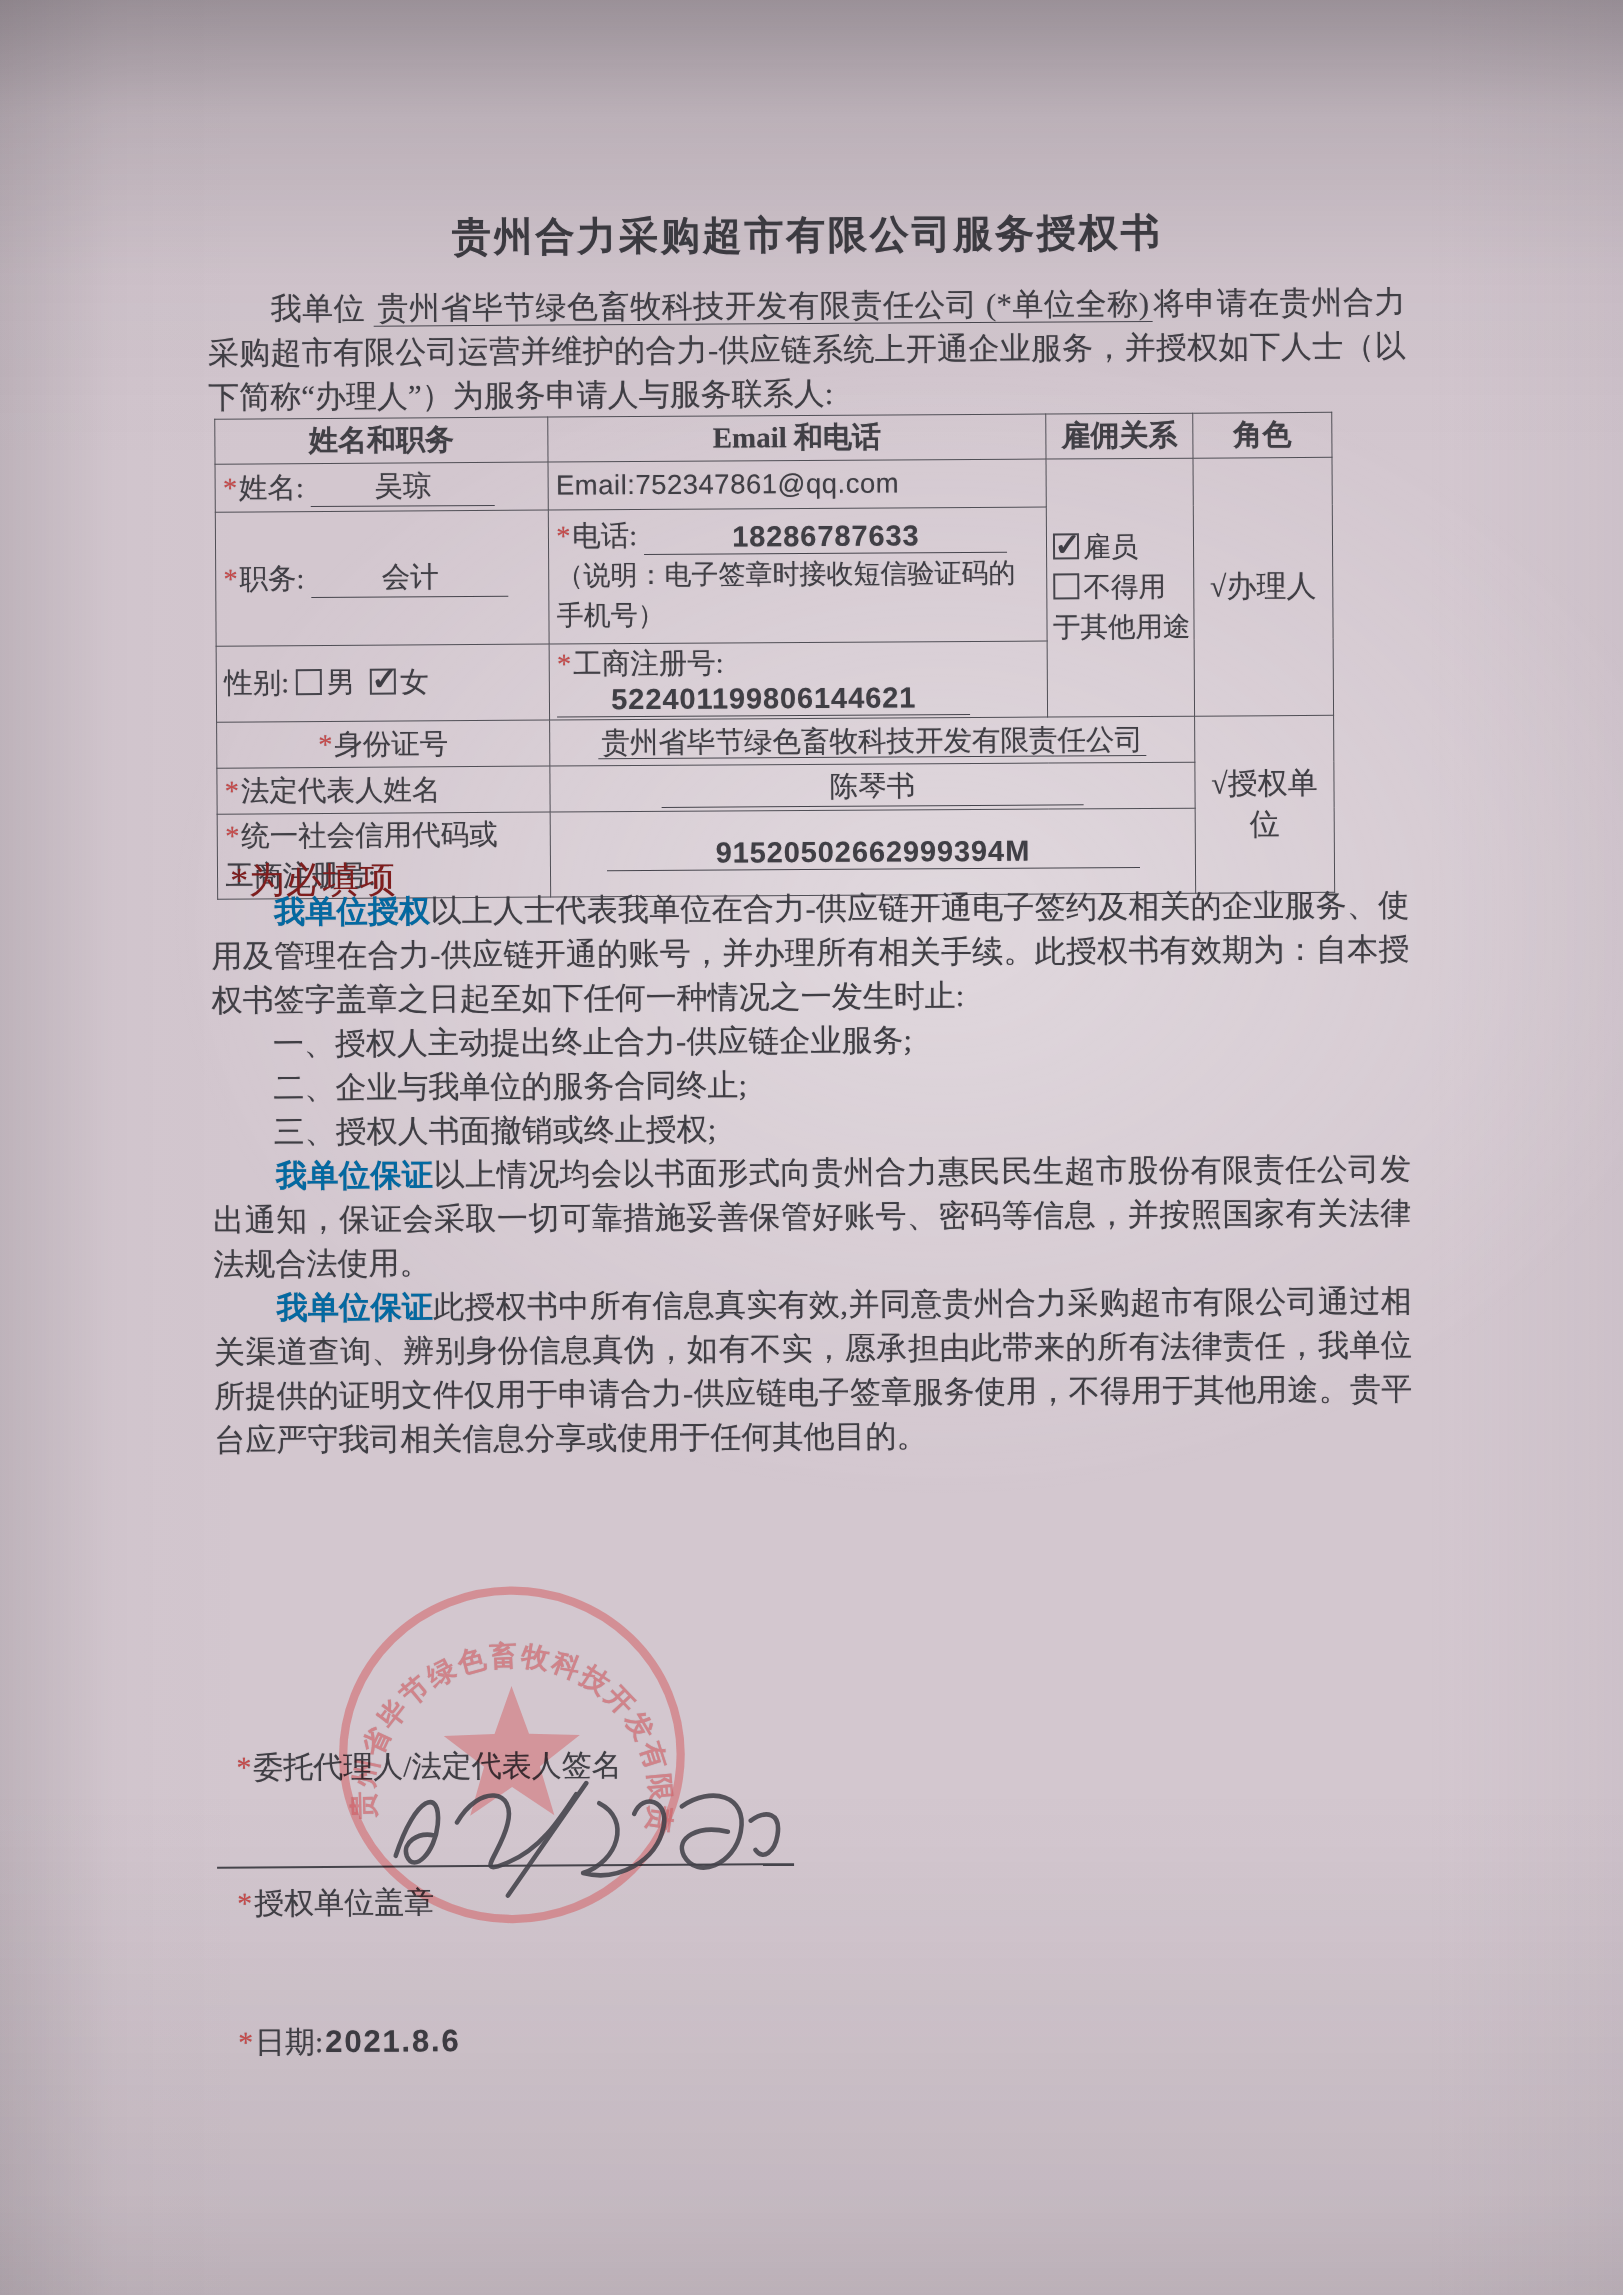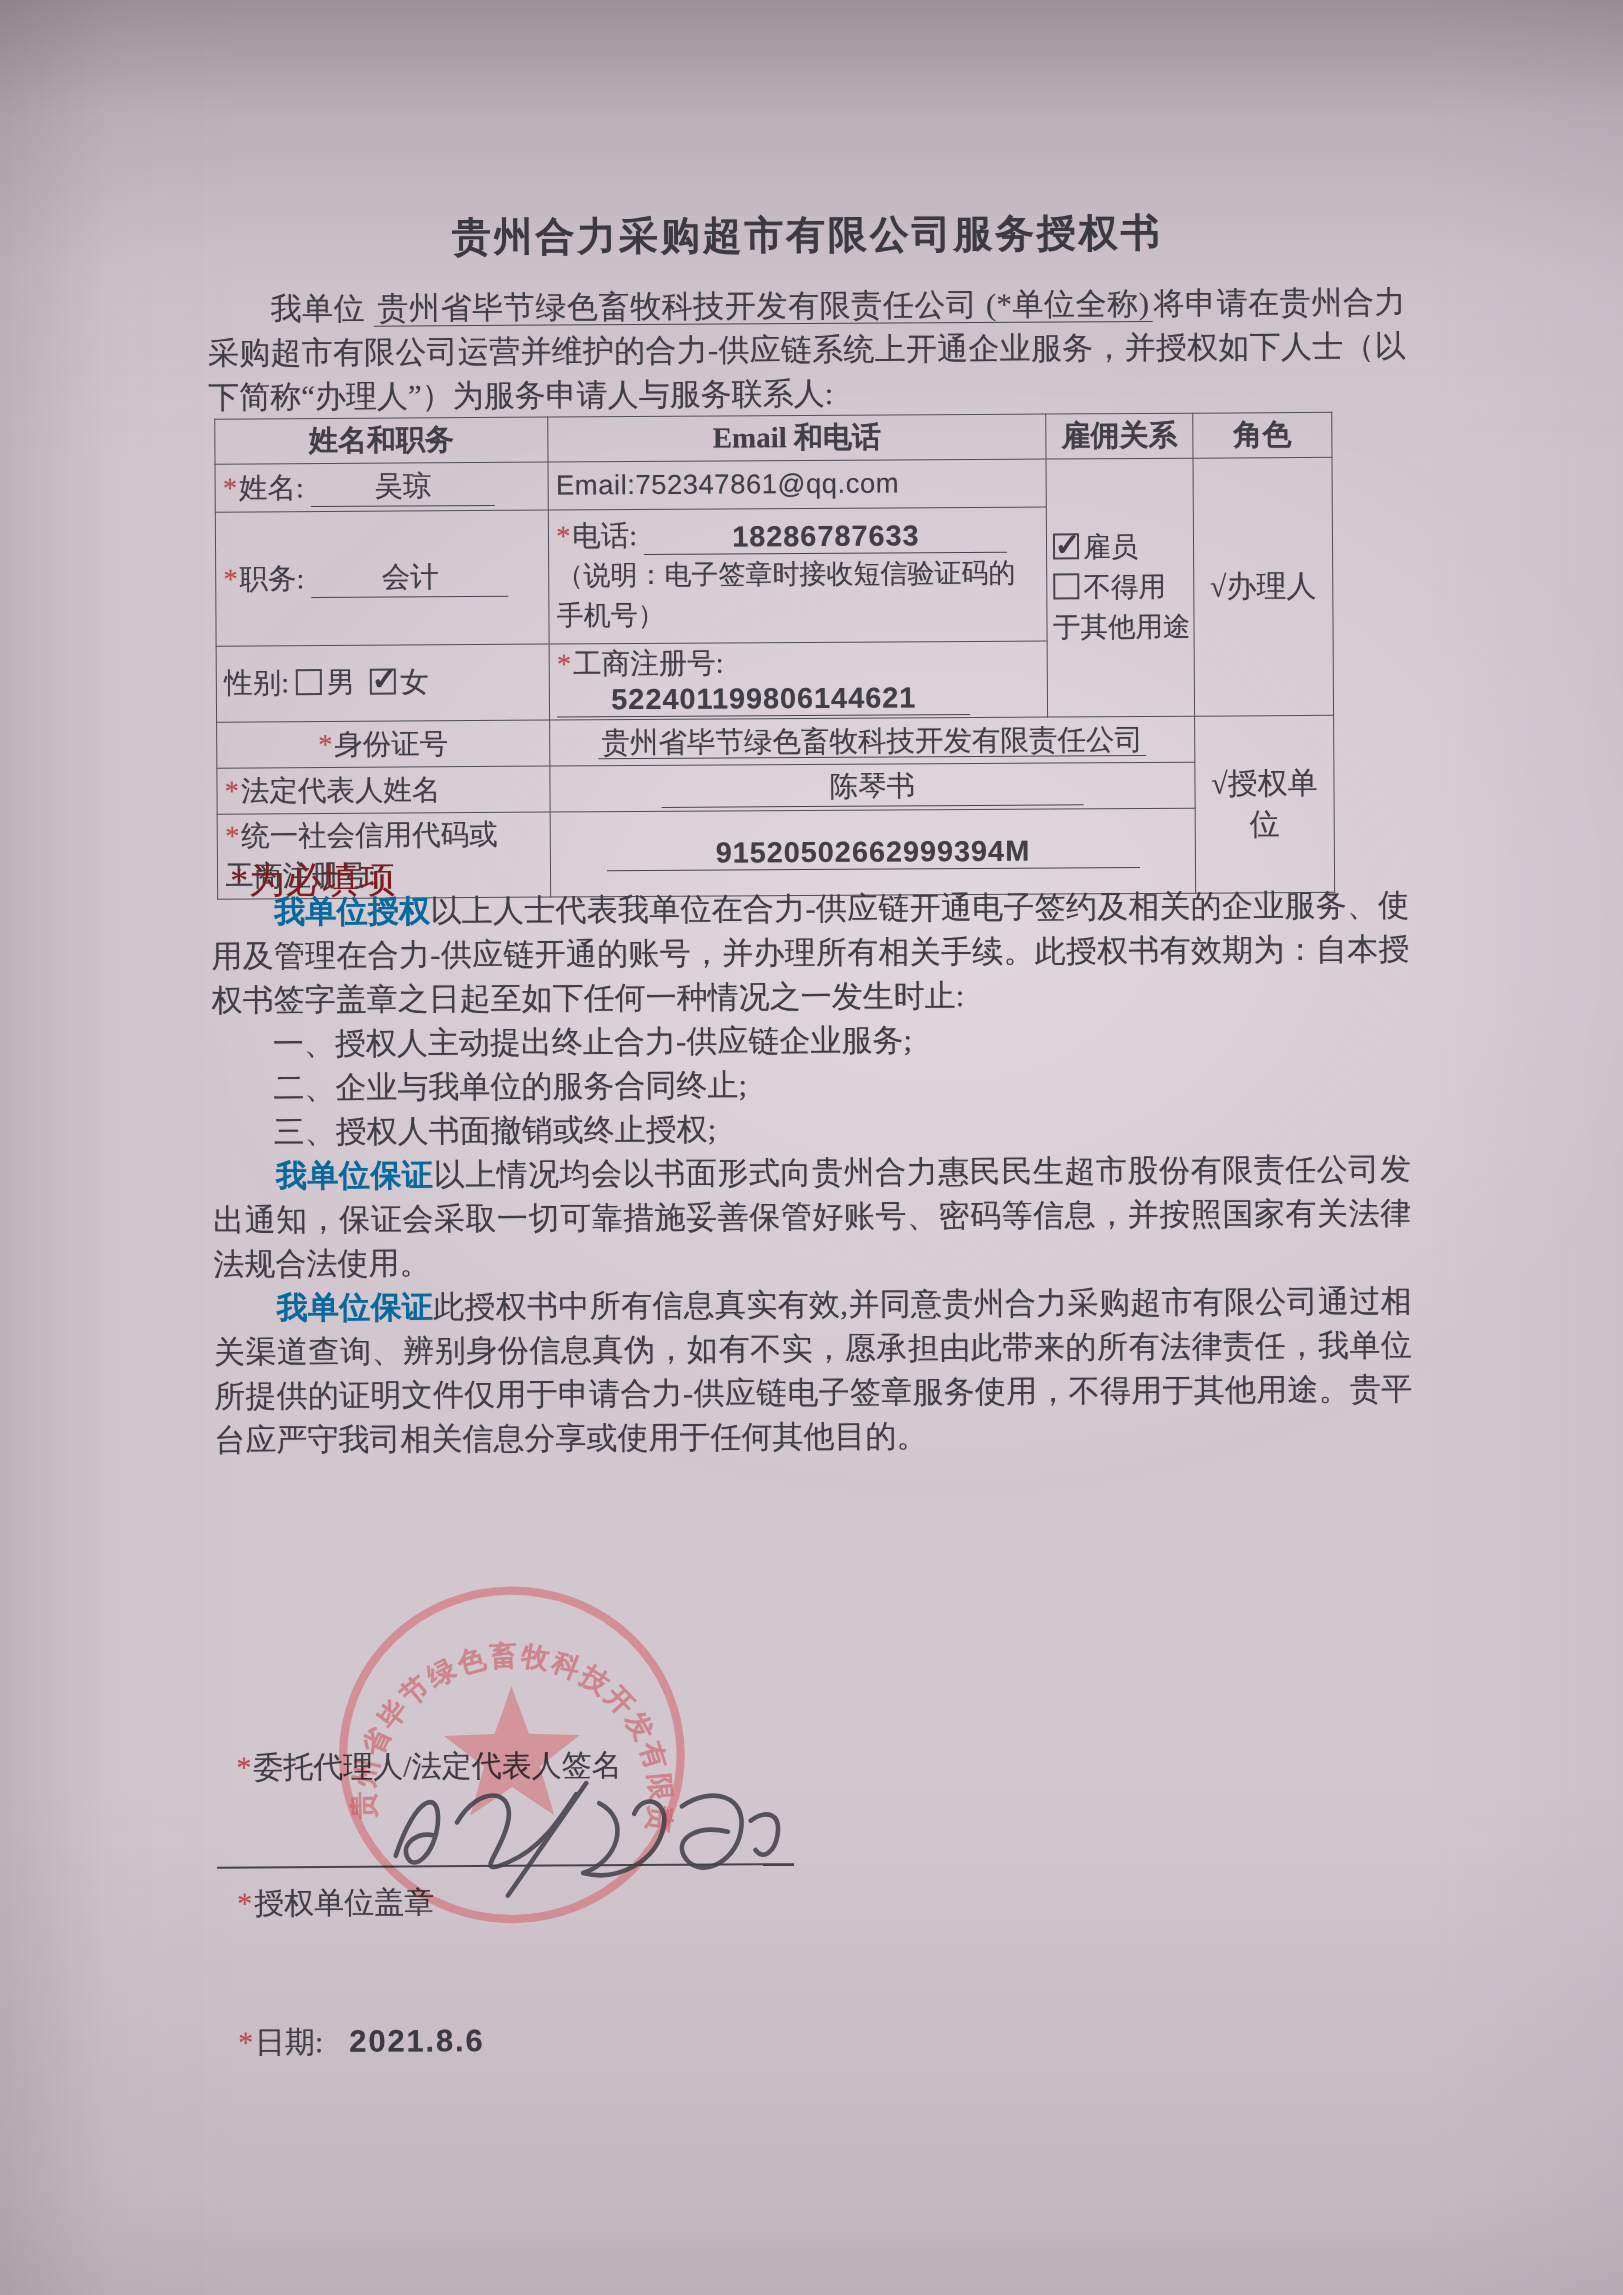--- a/index.html
+++ b/index.html
@@ -52,21 +52,21 @@
   .body-text p{margin:0;text-indent:63px;}
   .body-text p.item{text-indent:0;padding-left:61px;}
   .body-text b{font-weight:bold;color:#0369a1;}
 
   .sign-label{position:absolute;top:1744px;left:232px;font-size:30px;z-index:3;}
   .sign-line{position:absolute;top:1863px;left:212px;width:577px;height:0;
     border-top:2.8px solid #45444b;z-index:3;}
   .seal-label{position:absolute;top:1880px;left:232px;font-size:30px;z-index:3;}
   .date-label{position:absolute;top:2019px;left:232px;font-size:30px;z-index:3;}
   .date-val{font-family:"Liberation Sans","DejaVu Sans",sans-serif;font-weight:bold;
-    font-size:31px;letter-spacing:1.8px;margin-left:26px;color:#3c3b41;text-align:right;}
+    font-size:31px;letter-spacing:1.8px;margin-left:2px;color:#3c3b41;text-align:right;}
 
   .stamp{position:absolute;left:323px;top:1576px;width:369px;height:354px;
     mix-blend-mode:multiply;opacity:0.92;z-index:4;pointer-events:none;}
   .signature{position:absolute;left:365px;top:1765px;width:459px;height:138px;z-index:6;}
 </style>
 </head>
 <body>
 
 <div class="sheet soft">
 

